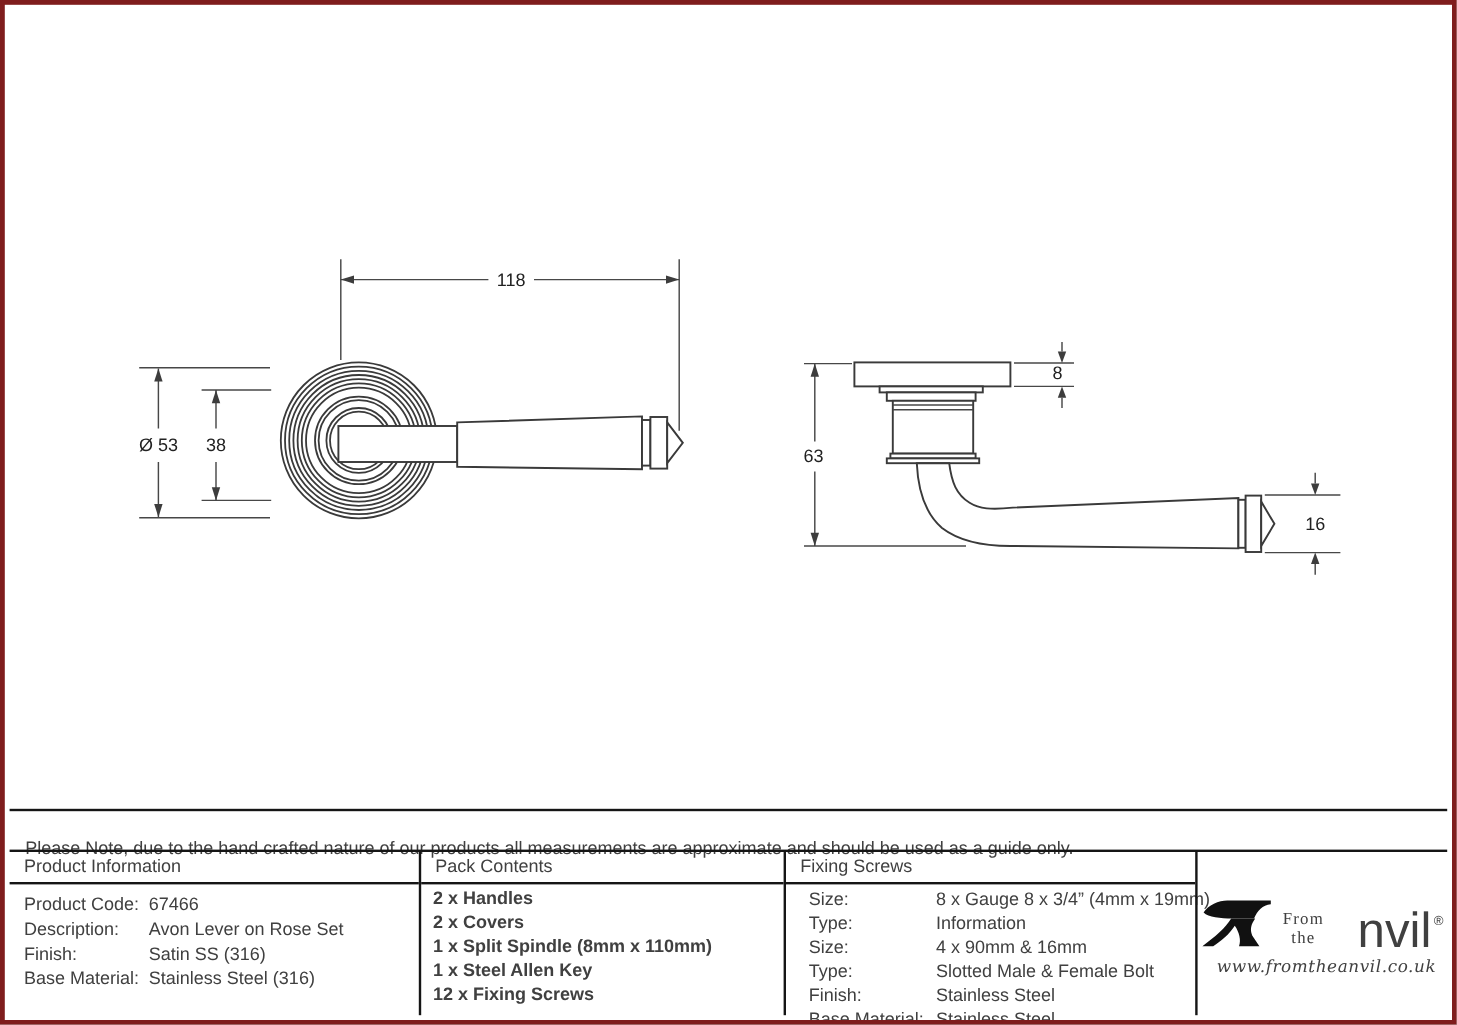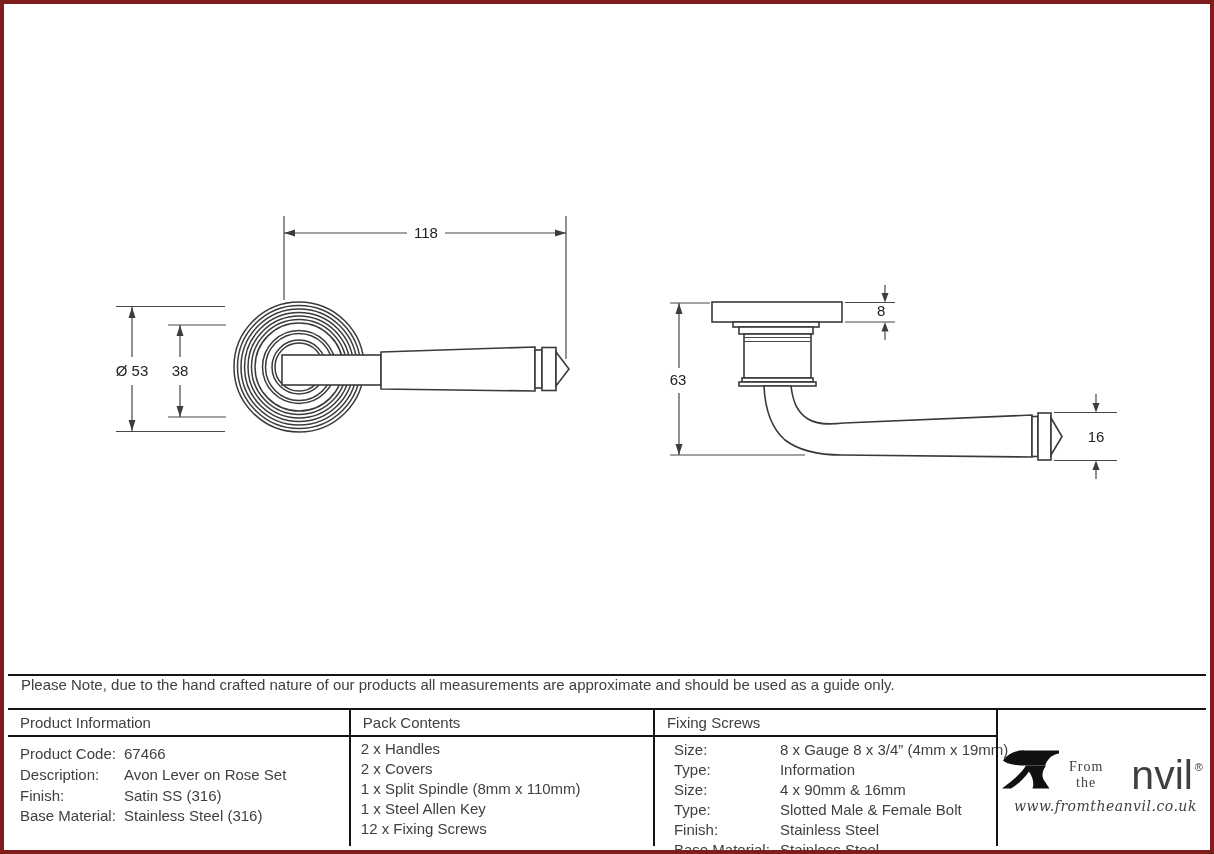--- a/index.html
+++ b/index.html
@@ -9,42 +9,42 @@
     font-family:"Liberation Sans",sans-serif;color:#404040;
   }
   .drawing-svg{position:absolute;left:0;top:0;}
   .part{fill:#ffffff;stroke:#3a3a3a;stroke-width:1.6;}
   .ring{fill:none;stroke:#3a3a3a;stroke-width:1.5;}
   .dimline{stroke:#474747;stroke-width:1.2;fill:none;}
   .dimarrow{fill:#3d3d3d;stroke:none;}
   .dimtext{font-family:"Liberation Sans",sans-serif;font-size:15px;fill:#222;}
   .note-row{
     position:absolute;left:4px;right:4px;top:670px;height:42px;box-sizing:border-box;
-    border-top:2px solid #151515;display:flex;align-items:flex-start;
+    border-top:2px solid #151515;display:flex;align-items:flex-end;
     padding-left:13px;font-size:15px;
   }
   .tbl{
     position:absolute;left:4px;right:4px;top:704px;bottom:4px;box-sizing:border-box;
     border-top:2px solid #151515;display:flex;
   }
   .col{box-sizing:border-box;height:100%;}
   .col-1{width:344px;}
   .col-2{width:307px;border-left:2px solid #151515;}
   .col-3{width:343px;border-left:2px solid #151515;}
   .col-4{width:212px;border-left:2px solid #151515;display:flex;align-items:center;justify-content:center;}
   .col-header{
     height:27px;box-sizing:border-box;border-bottom:2px solid #151515;
     display:flex;align-items:center;padding-left:12px;font-size:15px;white-space:nowrap;
   }
   .col-body{font-size:15px;}
   .body-1{padding:7px 0 0 12px;}
   .kv{display:flex;line-height:20.8px;white-space:nowrap;}
   .kv .k{width:104px;flex:none;}
   .body-2{padding:2px 0 0 10px;}
-  .body-2 .li{line-height:20px;white-space:nowrap;}
+  .body-2 .li{line-height:20px;white-space:nowrap;font-weight:bold;}
   .body-3{padding:3px 0 0 19px;}
   .kv3{display:flex;line-height:20px;white-space:nowrap;}
   .kv3 .k{width:106px;flex:none;}
   
   .logo{width:176px;text-align:center;}
   .logo-row{display:flex;align-items:flex-end;justify-content:center;}
   .anvil-a{width:60px;height:50px;flex:none;}
   .logo-col{display:flex;flex-direction:row;align-items:flex-start;margin-left:-4px;}
   .fromthe{font-family:"Liberation Serif",serif;font-size:14px;letter-spacing:1px;padding-left:12px;}
   .nvil{font-family:Liberation Sans, sans-serif;font-size:41px;line-height:0.82;white-space:nowrap;margin-left:28px;}

